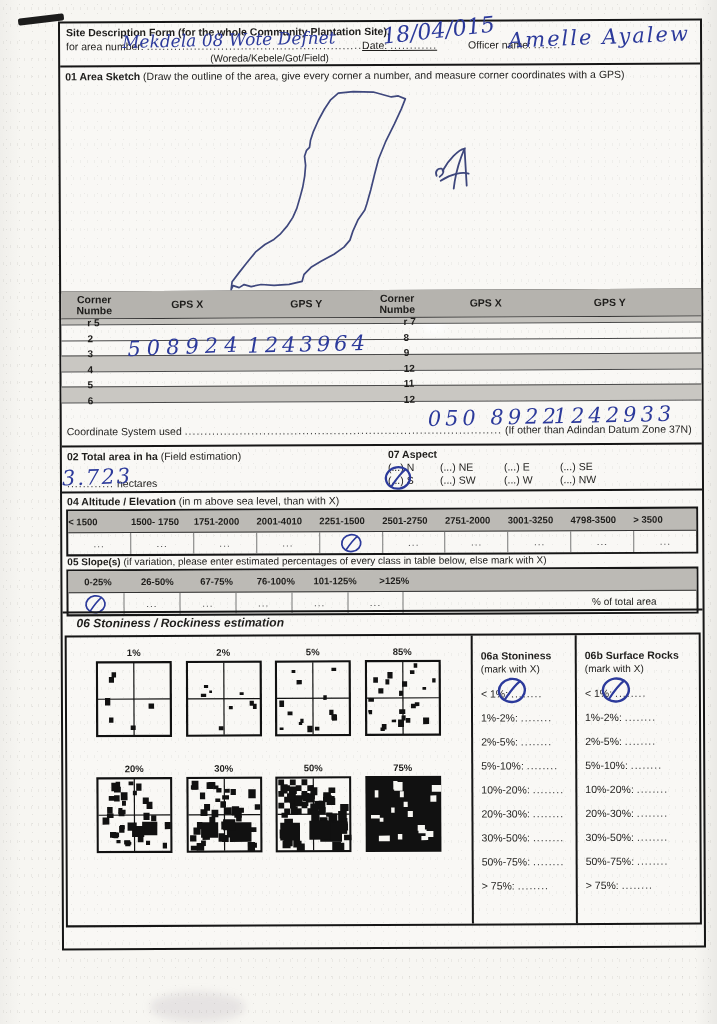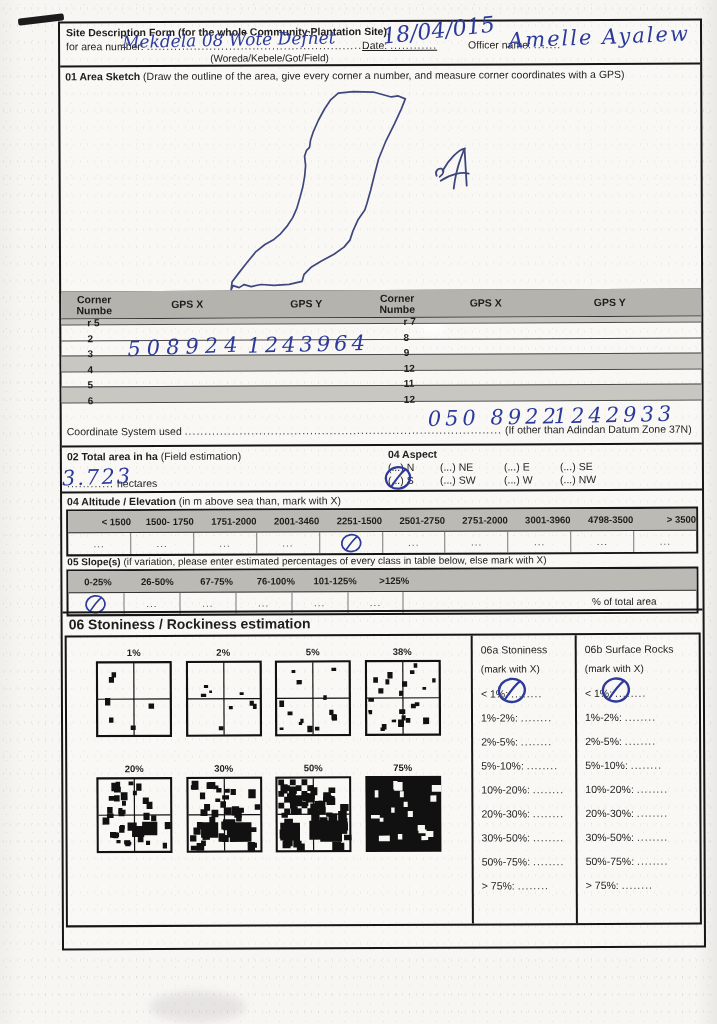--- a/index.html
+++ b/index.html
@@ -47,38 +47,38 @@
   .asp-row{display:flex;margin-top:1px;}
   .asp-item{display:flex;}
   .asp-item .mark{color:#222;}
   .asp-item .dir{margin-left:3px;}
   
   .s04{top:470px;height:61px;}
   .s04h{position:absolute;left:5px;top:2px;font-size:10.5px;}
   .flex-tab{position:absolute;left:4px;right:4px;border:2px solid #161616;}
   .alt-tab{top:16px;}
   .tab-hrow{display:flex;background:#bcbab5;border-bottom:1px solid #333;}
-  .tab-hcell{flex:1;text-align:right;font-weight:bold;font-size:9.5px;padding:5px 0;white-space:nowrap;overflow:hidden;}
+  .tab-hcell{flex:1;text-align:left;font-weight:bold;font-size:9.5px;padding:5px 0;white-space:nowrap;overflow:hidden;}
   .tab-drow{display:flex;}
   .tab-dcell{flex:1;text-align:center;font-size:10px;position:relative;height:21px;line-height:21px;border-left:1px solid #777;}
   .tab-dcell:first-child{border-left:none;}
   
   .s05{top:531px;height:57px;}
   .s05h{position:absolute;left:5px;top:2px;font-size:10px;}
   .slope-tab{top:15px;}
   .slope-tab .tab-hcell{text-align:center;}
   .pct-cell{text-align:right !important;padding-right:40px;box-sizing:border-box;}
   
   .s06{top:588px;height:335px;border-top:2px solid #161616;}
-  .s06h{position:absolute;left:6px;top:3px;font-size:14px;}
+  .s06h{position:absolute;left:14px;top:3px;font-size:12px;font-style:italic;}
   .s06box{position:absolute;left:2px;top:22px;width:632px;height:288px;border:2px solid #161616;}
   .vline{position:absolute;top:0;bottom:0;width:2px;background:#161616;}
   .grid{position:absolute;width:76px;}
   .grid .glabel{text-align:center;font-weight:bold;font-size:9.5px;margin-bottom:3px;}
-  .panel-title{position:absolute;font-weight:normal;font-size:10.5px;}
+  .panel-title{position:absolute;font-weight:bold;font-size:10.5px;margin-top:6px;}
   .panel-sub{position:absolute;font-size:10px;}
   .sr-item{position:absolute;font-size:10.5px;white-space:nowrap;}
   .pen{position:absolute;pointer-events:none;}
 </style>
 </head>
 <body>
 
 <div class="paper">
   <div class="top-dash"></div>
   <div class="smudge" style="left:150px;top:992px;width:95px;height:30px;background:rgba(140,128,150,.16);"></div>
@@ -202,21 +202,21 @@
       <div class="s02h">
         <span class="b">02 Total area in ha</span>
         <span>(Field estimation)</span>
       </div>
       <div class="s02v">
         <span class="dots">............</span>
         <span>hectares</span>
       </div>
       <div class="hw" style="left:0px;top:18px;font-size:21px;letter-spacing:2px;transform:rotate(-2deg);">3.723</div>
       <div class="s03">
-        <span class="b">04 Aspect</span>
+        <span class="b">07 Aspect</span>
         <div class="asp-row" id="asp-row1">
             <div class="asp-item" style="width: 52px;">
               <span class="mark">(...)</span>
               <span class="dir">N</span>
             </div>
             <div class="asp-item" style="width: 64px;">
               <span class="mark">(...)</span>
               <span class="dir">NE</span>
             </div>
             <div class="asp-item" style="width: 56px;">
@@ -249,32 +249,32 @@
       </div>
       <div class="pen" id="asp-pen" style="left:322px;top:18px;width:28px;height:28px;"><svg width="100%" height="100%" viewBox="0 0 30 30">
             <ellipse cx="15" cy="15" rx="13" ry="11.5" fill="none" stroke="#2c3a9b" stroke-width="2.4" transform="rotate(-8 15 15)"></ellipse>
             <path d="M8 24 C 12 18, 18 10, 23 6" fill="none" stroke="#2c3a9b" stroke-width="2.2" stroke-linecap="round"></path>
           </svg></div>
     </div>
 
     <div class="sec s04">
       <div class="s04h">
         <span class="b">04 Altitude / Elevation</span>
-        <span>(in m above sea than, mark with X)</span>
+        <span>(in m above sea level, than with X)</span>
       </div>
       <div class="flex-tab alt-tab">
         <div class="tab-hrow" id="alt-head">
             <div class="tab-hcell">&lt; 1500</div>
             <div class="tab-hcell">1500- 1750</div>
             <div class="tab-hcell">1751-2000</div>
-            <div class="tab-hcell">2001-3460</div>
+            <div class="tab-hcell">2001-4010</div>
             <div class="tab-hcell">2251-1500</div>
             <div class="tab-hcell">2501-2750</div>
             <div class="tab-hcell">2751-2000</div>
-            <div class="tab-hcell">3001-3960</div>
+            <div class="tab-hcell">3001-3250</div>
             <div class="tab-hcell">4798-3500</div>
             <div class="tab-hcell">&gt; 3500</div>
           </div>
         <div class="tab-drow" id="alt-row">
             <div class="tab-dcell"><span class="dots">...</span></div>
             <div class="tab-dcell"><span class="dots">...</span></div>
             <div class="tab-dcell"><span class="dots">...</span></div>
             <div class="tab-dcell"><span class="dots">...</span></div>
             <div class="tab-dcell">
               <div class="pen" style="left: 50%; top: 0px; width: 24px; height: 22px; margin-left: -12px;"><svg width="100%" height="100%" viewBox="0 0 30 30">
@@ -365,21 +365,21 @@
                 <rect x="54.26300382614136" y="49.640695095062256" width="4.251565790176391" height="5.0657175115048725" fill="#111"></rect>
                 <rect x="57.06898069381714" y="54.23826742172241" width="4.954839563369751" height="6.171502134385328" fill="#111"></rect>
                 <rect x="21.69050931930542" y="19.66848134994507" width="5.24740777015686" height="4.335499922761328" fill="#111"></rect>
                 <rect x="4.395167827606201" y="40.09735422581434" width="4.698606348037719" height="6.427219544032842" fill="#111"></rect>
                 <rect x="23.764403879642487" y="61.52300477027893" width="3.3595245838165284" height="3.2052267320687178" fill="#111"></rect>
                 <rect x="56.42645573616028" y="54.170942544937134" width="4.655426001548767" height="5.465616975326945" fill="#111"></rect>
                 <rect x="39.902411699295044" y="66.43881440162659" width="4.420530295372009" height="3.7733040646798575" fill="#111"></rect>
                 <rect x="16.77393651008606" y="9.542442619800568" width="3.7481040716171266" height="2.997940116487806" fill="#111"></rect>
                 <rect x="25.273375689983368" y="58.5094199180603" width="3.2601757407188416" height="4.11717013747618" fill="#111"></rect>
               </svg></div>
-            <div class="grid" style="left: 297.5px; top: 10px;"><div class="glabel">38%</div><svg width="76" height="76">
+            <div class="grid" style="left: 297.5px; top: 10px;"><div class="glabel">85%</div><svg width="76" height="76">
                 <rect x="1" y="1" width="74" height="74" fill="none" stroke="#111" stroke-width="2.4"></rect>
                 <line x1="38" y1="2" x2="38" y2="74" stroke="#111" stroke-width="1.2"></line>
                 <line x1="2" y1="38" x2="74" y2="38" stroke="#111" stroke-width="1.2"></line>
                 <rect x="33.03136396408081" y="59.50718450546265" width="5.856663702335209" height="7.4756722791143835" fill="#111"></rect>
                 <rect x="20.55590969324112" y="19.335224390029907" width="3.8939260959625246" height="5.210507644825308" fill="#111"></rect>
                 <rect x="58.069066286087036" y="57.612953424453735" width="6.027214598655701" height="6.711031713166365" fill="#111"></rect>
                 <rect x="37.13099026679993" y="21.360714197158813" width="5.1568055868148805" height="5.447653423125291" fill="#111"></rect>
                 <rect x="45.95615887641907" y="43.77088952064514" width="4.872059416770935" height="4.59113550510089" fill="#111"></rect>
                 <rect x="3.365861177444458" y="37.86398892849684" width="5.613894057273865" height="3.7839588100155086" fill="#111"></rect>
                 <rect x="34.16755485534668" y="49.24920845031738" width="6.125293415784836" height="4.871162581184694" fill="#111"></rect>

